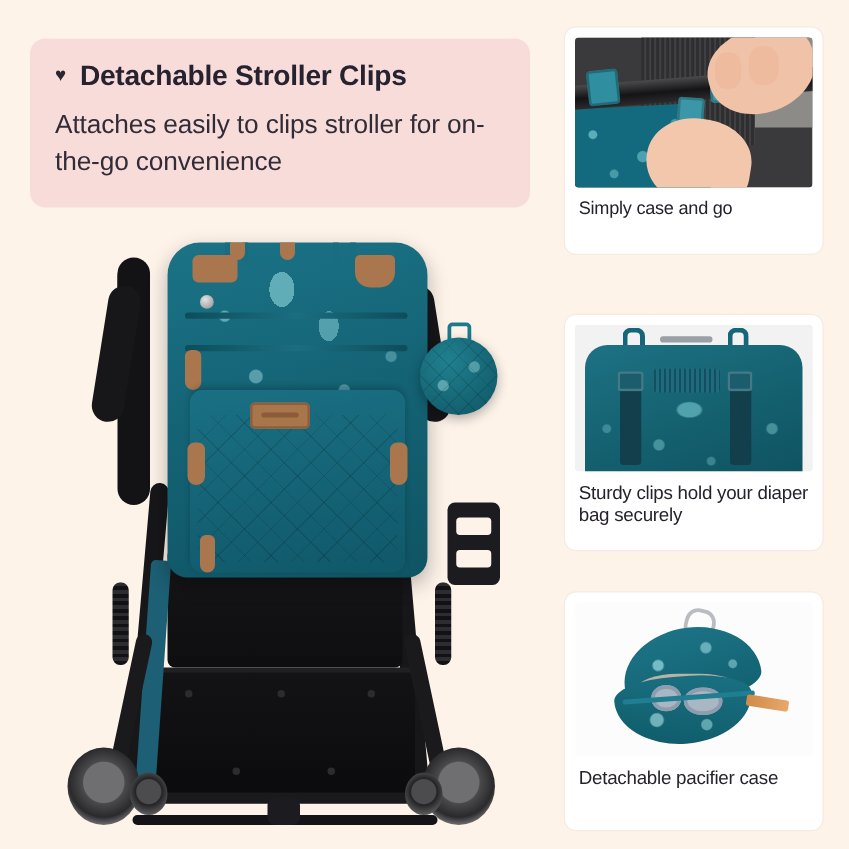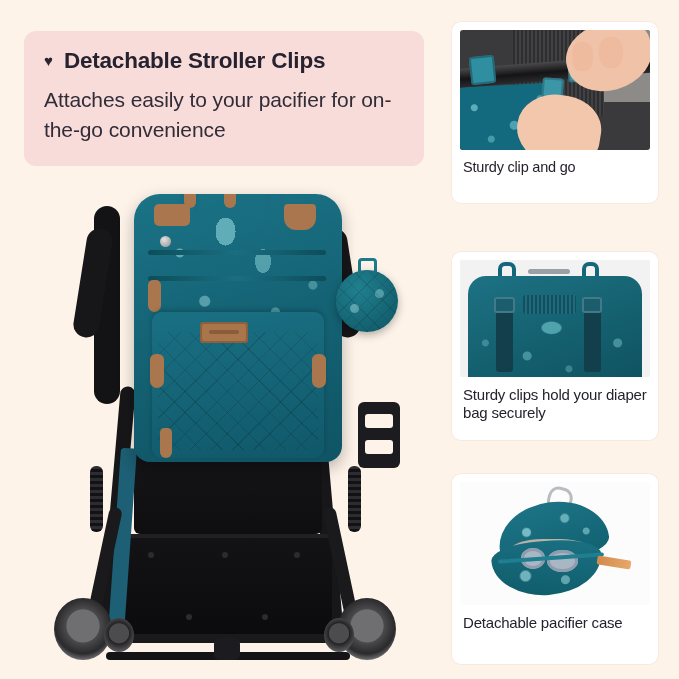--- a/index.html
+++ b/index.html
@@ -393,21 +393,21 @@
 </head>
 <body>
 
 <div class="stage">
 
   <div class="banner">
     <div class="banner-head">
       <span class="heart-icon">♥</span>
       <span class="banner-title">Detachable Stroller Clips</span>
     </div>
-    <div class="banner-sub">Attaches easily to your pacifier for on-the-go convenience</div>
+    <div class="banner-sub">Attaches easily to clips stroller for on-the-go convenience</div>
   </div>
 
   <div class="hero">
 
     <div class="st-handleL"></div>
     <div class="st-handleR"></div>
     <div class="st-armL"></div>
     <div class="st-armR"></div>
 
     <div class="st-frameL"></div>
@@ -469,21 +469,21 @@
       <span class="p1-bagbody"></span>
       <span class="p1-bar"></span>
       <span class="p1-clipL"></span>
       <span class="p1-clipR"></span>
       <span class="p1-clipM"></span>
       <span class="p1-hand1"></span>
       <span class="p1-hand2"></span>
       <span class="p1-finger" style="right:14%;top:6%;width:13%;height:26%;"></span>
       <span class="p1-finger" style="right:30%;top:10%;width:11%;height:24%;"></span>
     </div>
-    <div class="caption">Sturdy clip and go</div>
+    <div class="caption">Simply case and go</div>
   </div>
 
   <div class="card" id="card-3">
     <div class="thumb">
       <span class="p3-bg"></span>
       <span class="p3-clip"></span>
       <span class="p3-lid"></span>
       <span class="p3-inner"></span>
       <span class="p3-base"></span>
       <span class="p3-pac1"></span>

